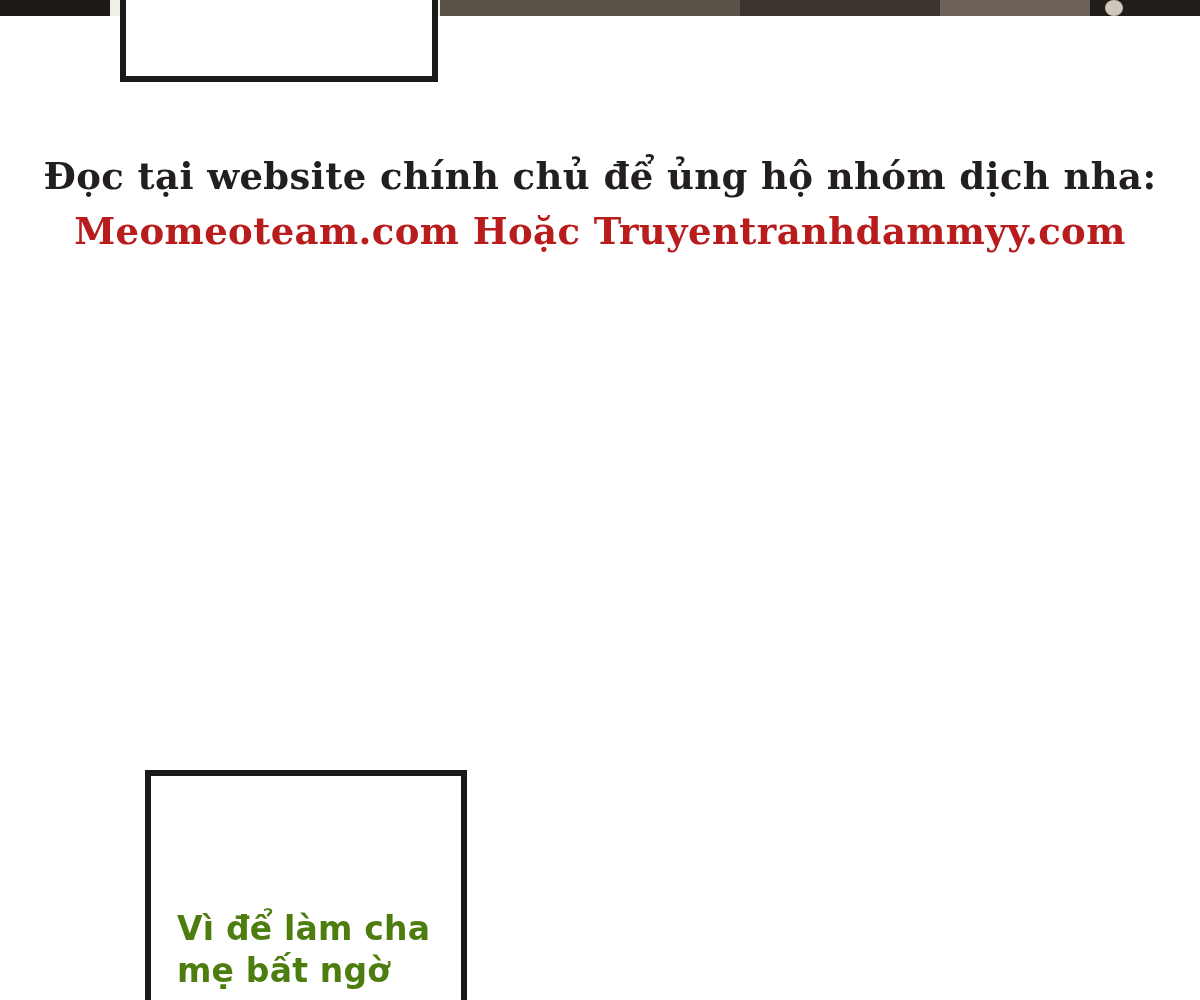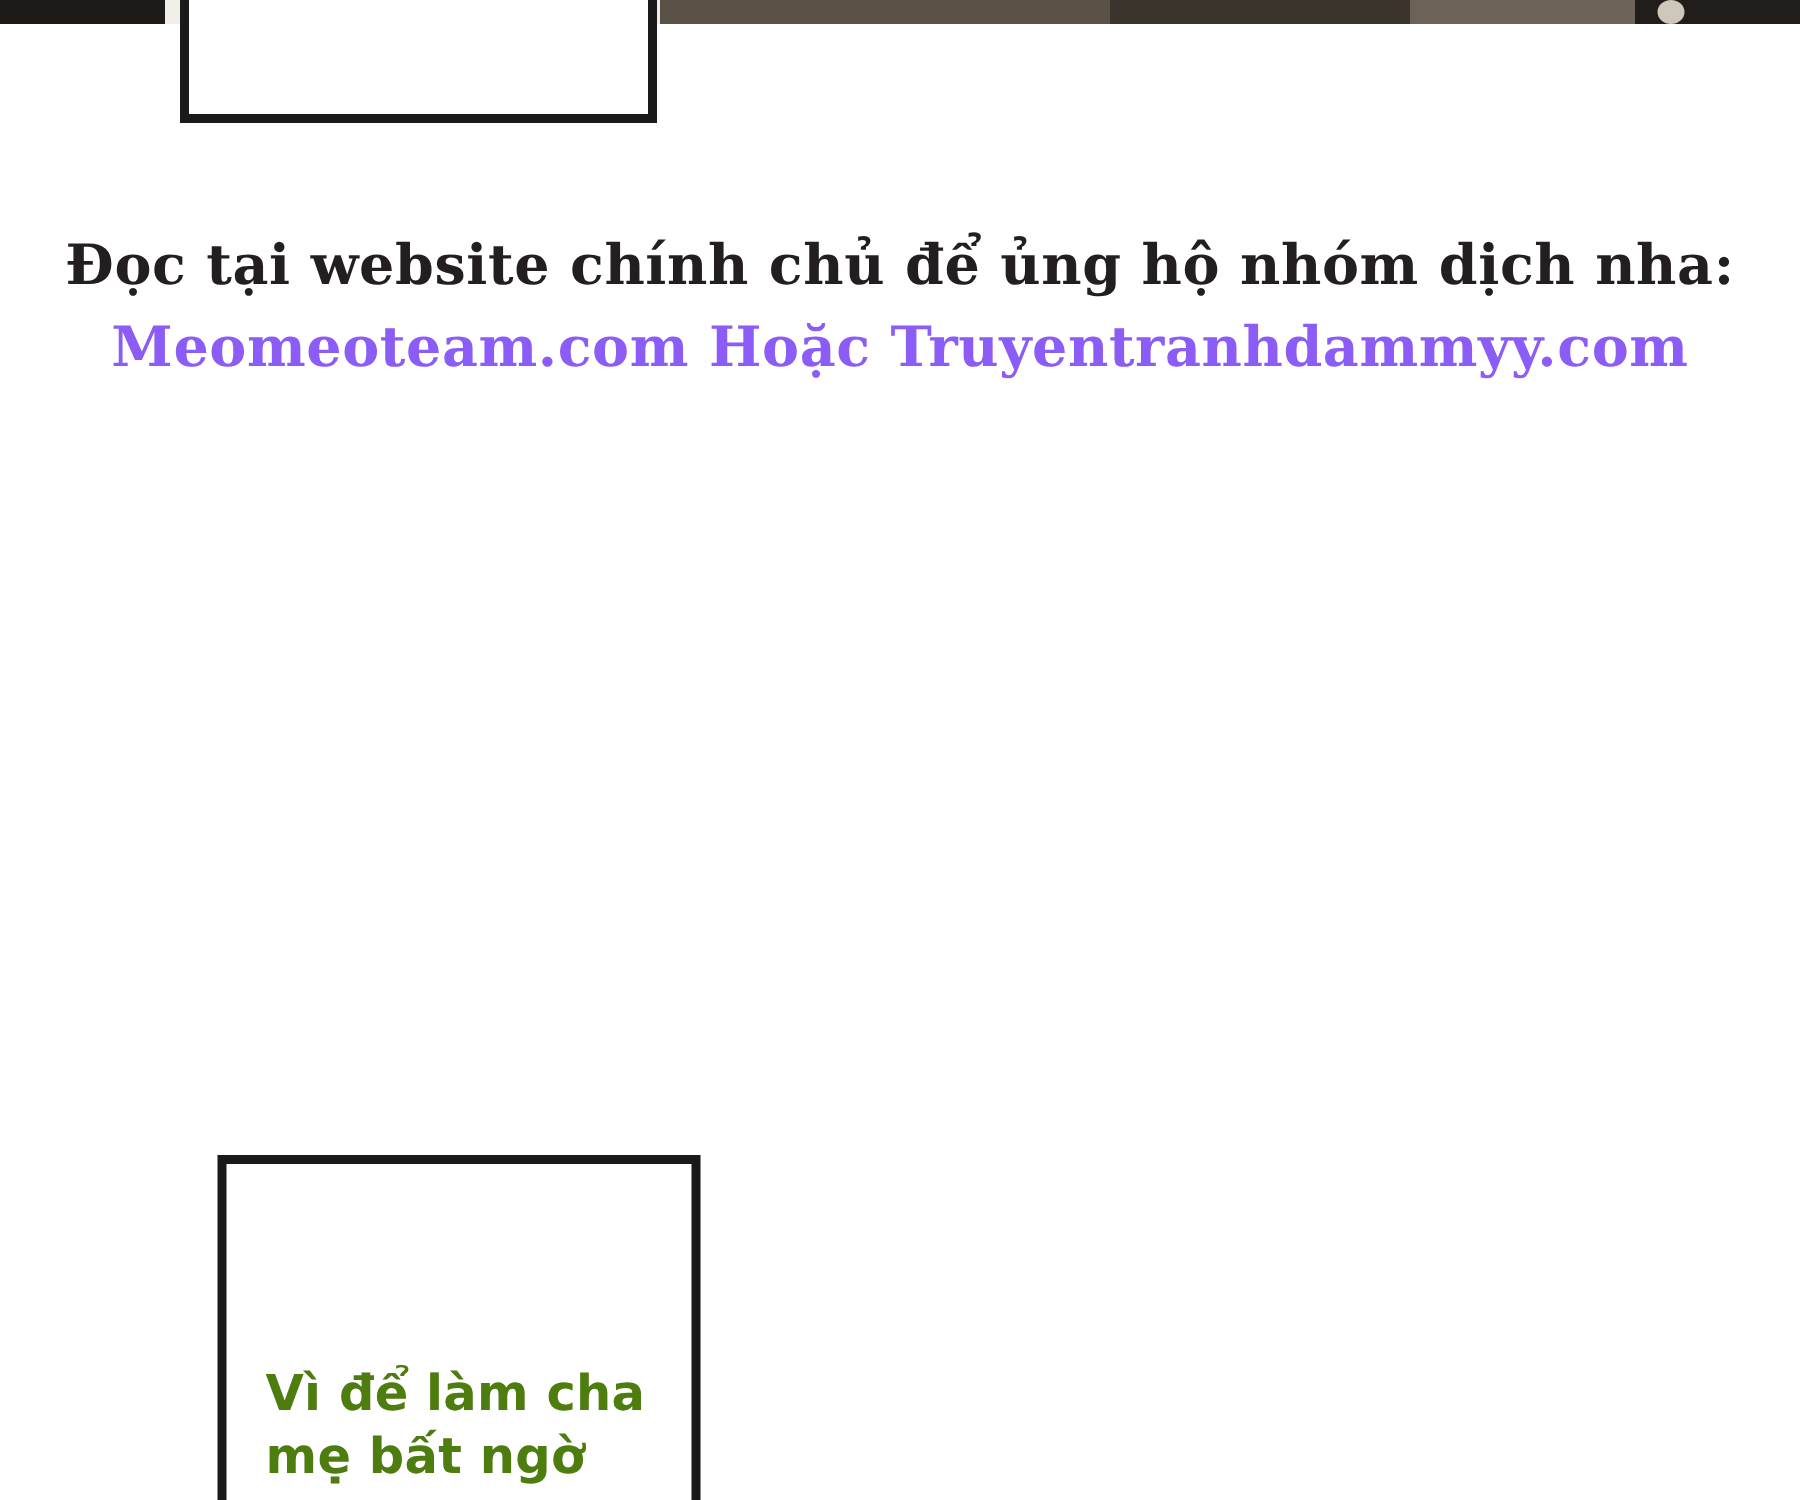--- a/index.html
+++ b/index.html
@@ -103,21 +103,21 @@
     letter-spacing: 0.4px;
   }
   .promo-line-1 {
     font-size: 37px;
     line-height: 52px;
     color: #231f20;
   }
   .promo-line-2 {
     font-size: 37px;
     line-height: 58px;
-    color: #8b5cf6;
+    color: #b91c1c;
     text-align: center;
   }
 </style>
 </head>
 <body>
 
 <div class="page">
 
   <div class="top-strip">
     <div class="seg seg-a"></div>

